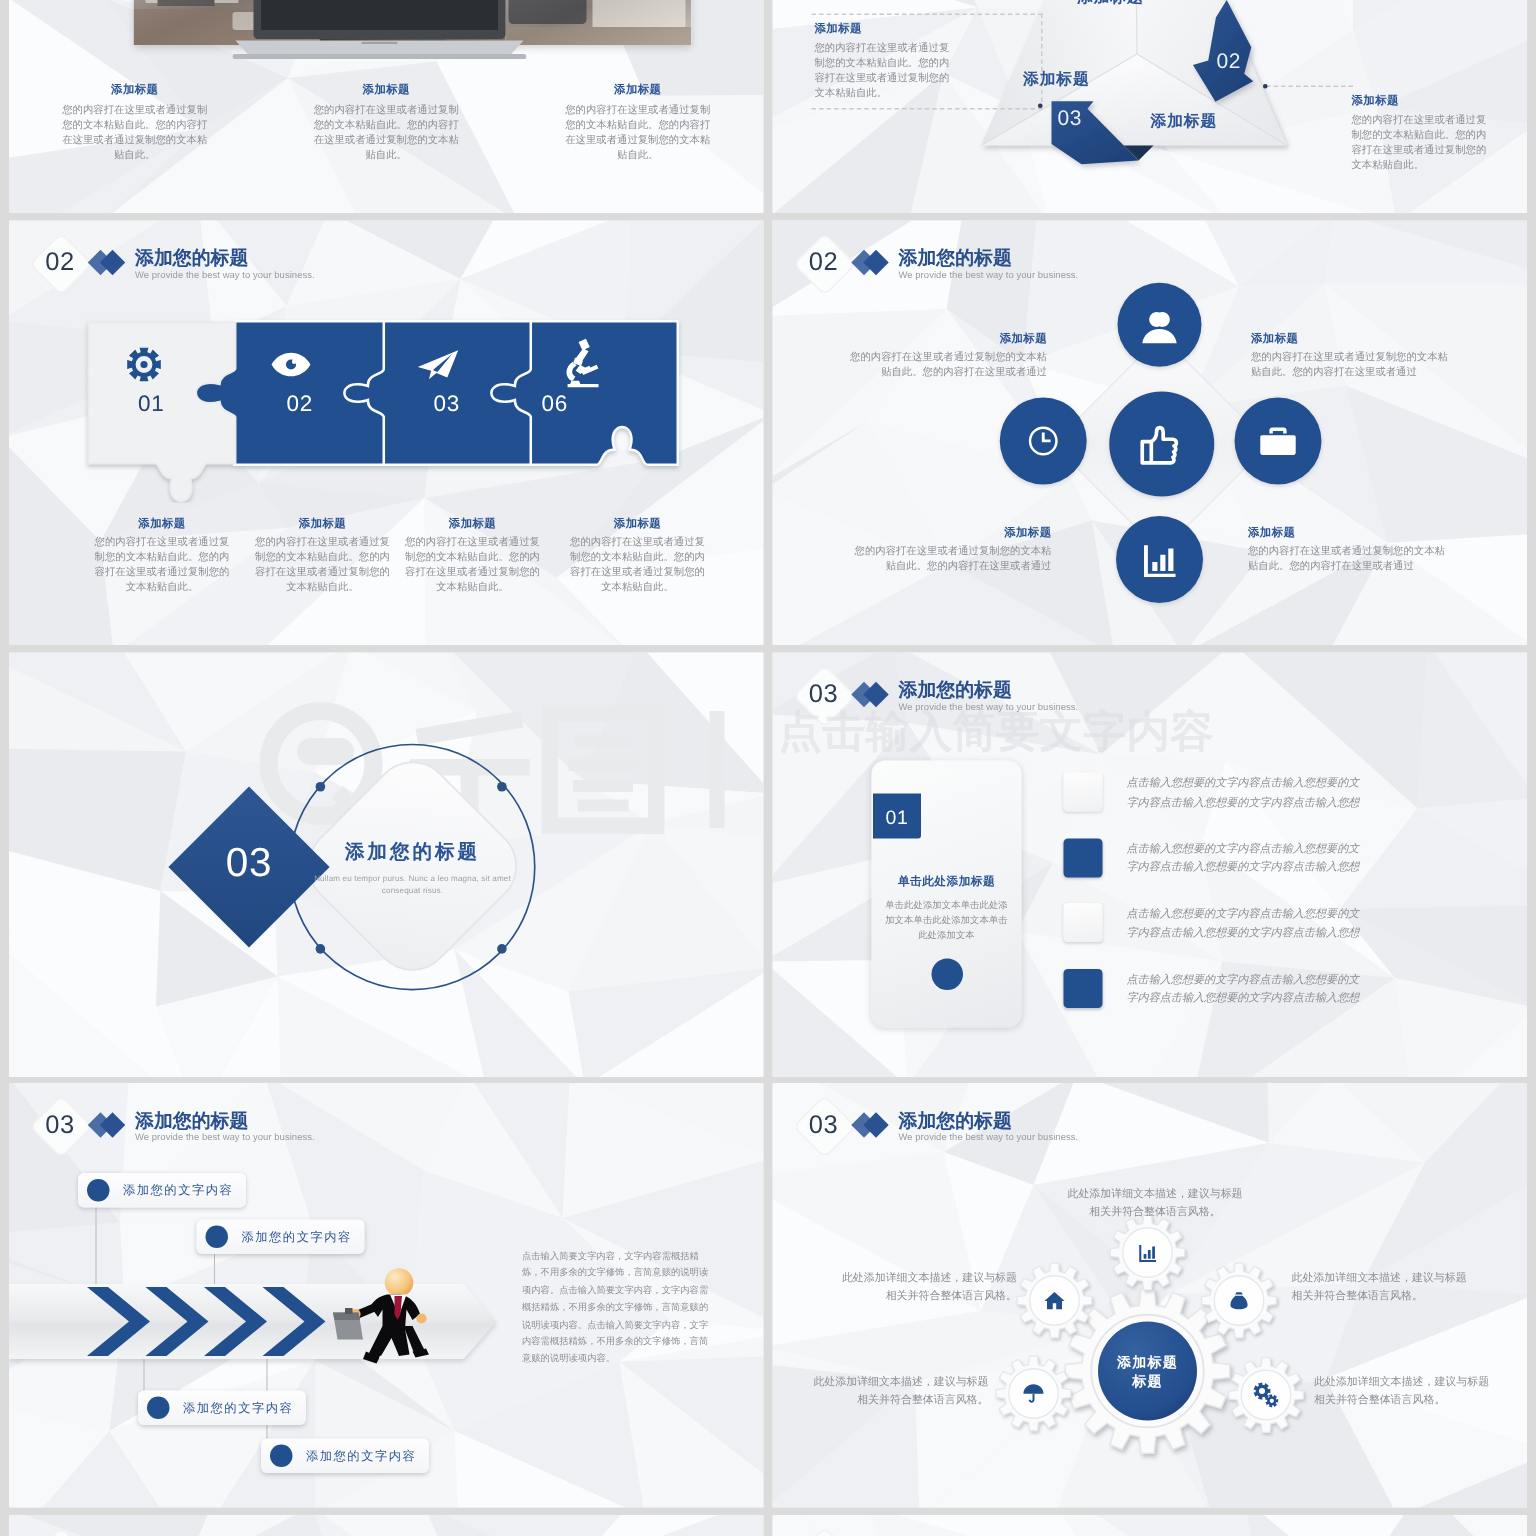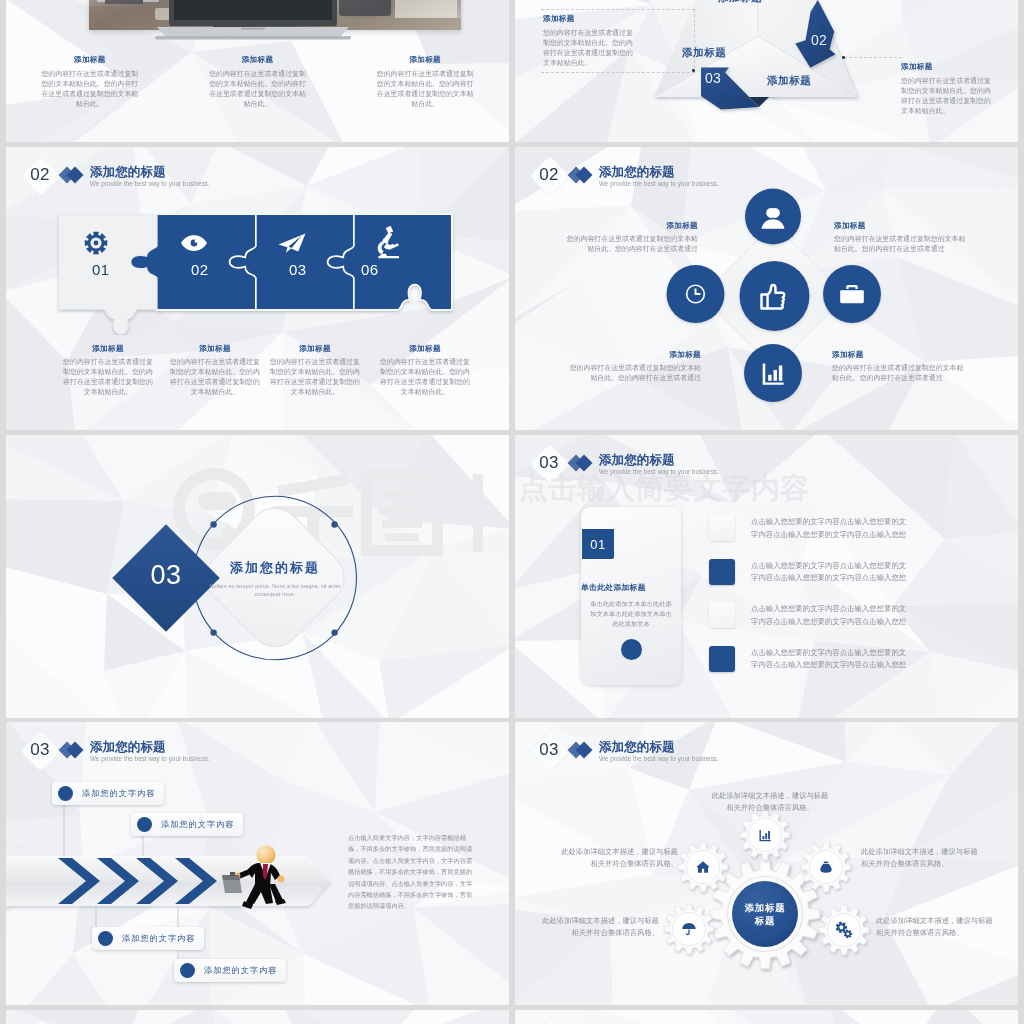--- a/index.html
+++ b/index.html
@@ -102,28 +102,28 @@
   .wm-line{position:absolute;z-index:7;color:#dcdee1;opacity:.55;font-weight:bold;
     white-space:nowrap;font-size:29px;line-height:29px;letter-spacing:0;pointer-events:none;}
   .wm-l1{left:4px;top:39px;}
   .wm-l2{left:4px;top:87px;}
   .s6-card{position:absolute;left:66px;top:72px;width:100px;height:178px;
     background:linear-gradient(160deg,#fbfcfc 0%,#f2f3f5 60%,#e9eaed 100%);
     border-radius:9px;box-shadow:0 1px 4px rgba(120,126,133,.3);z-index:5;}
   .s6-badge{position:absolute;left:1px;top:22px;width:32px;height:30px;background:#22508f;
     border-radius:0 0 2px 0;color:#fff;font-size:13px;display:flex;
     align-items:center;justify-content:center;letter-spacing:.5px;}
-  .s6-ct{position:absolute;left:0;top:75px;width:100px;
+  .s6-ct{position:absolute;left:0;top:75px;width:100px;text-align:center;
     font-size:7.8px;font-weight:bold;color:#2d5594;letter-spacing:.3px;}
   .s6-cb{position:absolute;left:8px;top:92px;width:84px;text-align:center;
     font-size:6.2px;color:#8b8e95;line-height:10px;letter-spacing:.1px;}
   .s6-dot{position:absolute;left:40px;top:132px;width:21px;height:21px;border-radius:50%;
     background:#22508f;}
   .s6-rows{position:absolute;left:194px;top:80px;width:300px;z-index:5;}
-  .s6-row{position:relative;height:43.5px;}
+  .s6-row{position:relative;height:43.5px;font-style:italic;}
   .s6-sq{position:absolute;left:0;top:0;width:26px;height:26px;border-radius:3px;}
   .s6-sq-blue{background:#22508f;box-shadow:0 1px 2px rgba(100,106,114,.35);}
   .s6-sq-light{background:linear-gradient(170deg,#fdfdfd 0%,#f0f1f3 100%);
     box-shadow:0 1px 2px rgba(140,146,153,.3);}
   .s6-txt{position:absolute;left:42px;top:1px;width:156px;
     font-size:7.4px;color:#8b8e95;line-height:12.5px;letter-spacing:0;}
 
   
   .s7-svg{position:absolute;left:0;top:0;z-index:4;}
   .s7-bub{position:absolute;z-index:6;height:23px;border-radius:4px;

